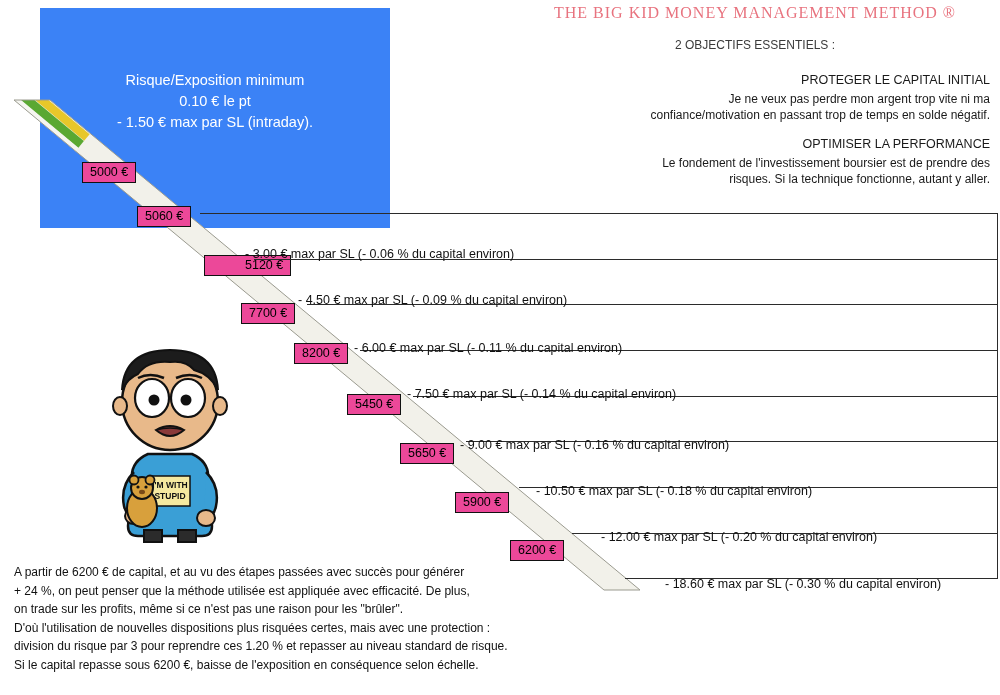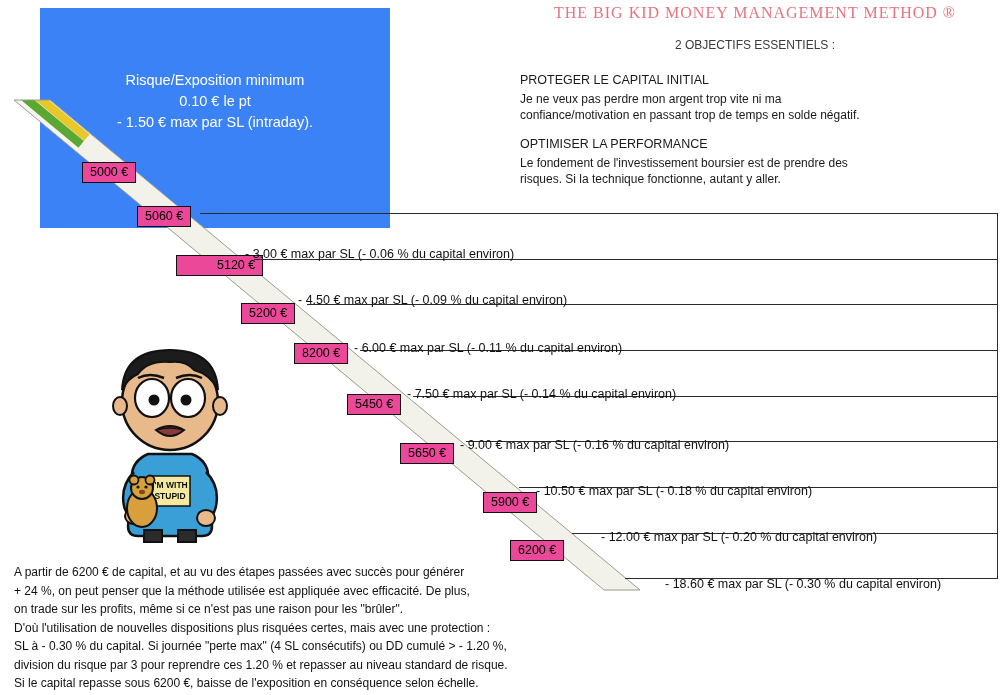--- a/index.html
+++ b/index.html
@@ -61,21 +61,21 @@
     top: 38px;
     width: 470px;
     text-align: center;
     font-size: 12px;
     color: #3a3a3a;
   }
   .obj-block {
     position: absolute;
     width: 470px;
     left: 520px;
-    text-align: left;
+    text-align: right;
     font-size: 12px;
     line-height: 16px;
     color: #1a1a1a;
   }
   .obj-block.b1 { top: 72px; }
   .obj-block.b2 { top: 136px; }
   .obj-block .oh {
     display: block;
     font-size: 12.5px;
     margin-bottom: 3px;
@@ -284,26 +284,26 @@
           <rect x="-60" y="734" width="140" height="8.5" fill="#e8c72a" transform="rotate(39.7 14 100) translate(14 100)"></rect>
           <rect x="-60" y="743" width="140" height="8.5" fill="#f5f5f0" transform="rotate(39.7 14 100) translate(14 100)"></rect>
           <rect x="-60" y="752" width="140" height="8.5" fill="#5aa832" transform="rotate(39.7 14 100) translate(14 100)"></rect>
         </g>
     </g>
     <polygon points="14,100 50,100 640,590 604,590" fill="none" stroke="#9a9a8f" stroke-width="1"></polygon>
   </svg>
 
   <div class="amount" style="left:82px;  top:162px;">5000 €</div>
   <div class="amount" style="left:137px; top:206px;">5060 €</div>
-  <div class="amount" style="left:176px; top:255px;padding-left:40px;">5120 €</div>
-  <div class="amount" style="left:241px; top:303px;">5200 €</div>
+  <div class="amount" style="left:204px; top:255px;padding-left:40px;">5120 €</div>
+  <div class="amount" style="left:241px; top:303px;">7700 €</div>
   <div class="amount" style="left:294px; top:343px;">8200 €</div>
   <div class="amount" style="left:347px; top:394px;">5450 €</div>
   <div class="amount" style="left:400px; top:443px;">5650 €</div>
-  <div class="amount" style="left:455px; top:492px;margin-left:28px;">5900 €</div>
+  <div class="amount" style="left:455px; top:492px;">5900 €</div>
   <div class="amount" style="left:510px; top:540px;">6200 €</div>
 
   <div class="note-line" style="left:200px; top:213px; width:798px;"></div>
   <div class="note-line" style="left:254px; top:259px; width:744px;"></div>
   <div class="note-line" style="left:307px; top:304px; width:691px;"></div>
   <div class="note-line" style="left:360px; top:350px; width:638px;"></div>
   <div class="note-line" style="left:413px; top:396px; width:585px;"></div>
   <div class="note-line" style="left:466px; top:441px; width:532px;"></div>
   <div class="note-line" style="left:519px; top:487px; width:479px;"></div>
   <div class="note-line" style="left:572px; top:533px; width:426px;"></div>
@@ -317,21 +317,20 @@
   <div class="note" style="left:460px; top:426px;">- 9.00 € max par SL (- 0.16 % du capital environ)</div>
   <div class="note" style="left:536px; top:472px;">- 10.50 € max par SL (- 0.18 % du capital environ)</div>
   <div class="note" style="left:601px; top:518px;">- 12.00 € max par SL (- 0.20 % du capital environ)</div>
   <div class="note" style="left:665px; top:565px;text-align:right;">- 18.60 € max par SL (- 0.30 % du capital environ)</div>
 
   <div class="bottom-text">
     <span>A partir de 6200 € de capital, et au vu des étapes passées avec succès pour générer</span>
     <span>+ 24 %, on peut penser que la méthode utilisée est appliquée avec efficacité. De plus,</span>
     <span>on trade sur les profits, même si ce n'est pas une raison pour les "brûler".</span>
     <span>D'où l'utilisation de nouvelles dispositions plus risquées certes, mais avec une protection :</span>
-    <span>SL à - 0.30 % du capital. Si journée "perte max"  (4 SL consécutifs) ou DD cumulé &gt; - 1.20 %,</span>
     <span>division du risque par 3 pour reprendre ces 1.20 % et repasser au niveau standard de risque.</span>
     <span>Si le capital repasse sous 6200 €, baisse de l'exposition en conséquence selon échelle.</span>
   </div>
 
   <svg id="character" viewBox="0 0 160 215">
 
     <path d="M42 150 Q40 132 58 124 L102 124 Q120 132 118 150 L122 196 Q122 206 112 206 L48 206 Q38 206 38 196 Z" fill="#3a9fd6" stroke="#111" stroke-width="2.5"></path>
 
     <rect x="60" y="146" width="40" height="30" fill="#f5e9a0" stroke="#111" stroke-width="1.5"></rect>
     <text x="80" y="158" font-family="Liberation Sans, sans-serif" font-size="8.5" text-anchor="middle" fill="#111" font-weight="bold">I'M WITH</text>

